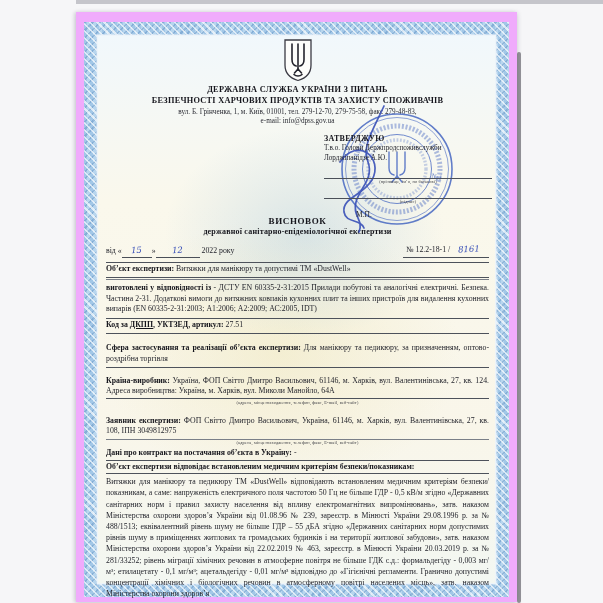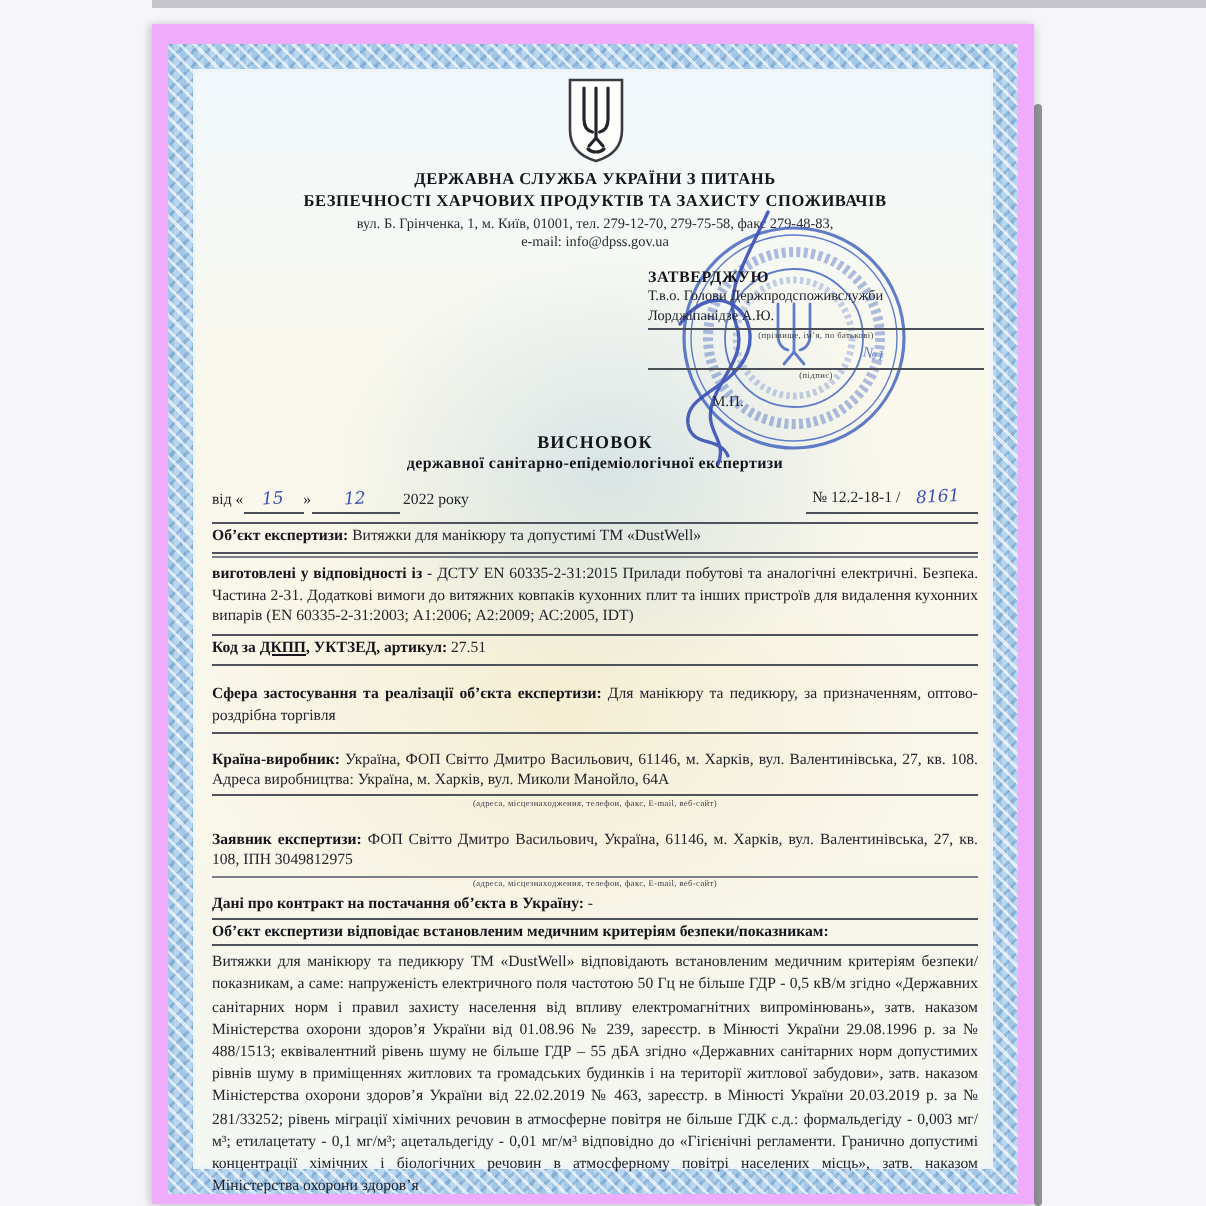--- a/index.html
+++ b/index.html
@@ -34,21 +34,21 @@
     position:absolute;left:30px;top:24px;right:28px;bottom:14px;
     font-size:7.8px;line-height:10.6px;color:#23242c;
   }
   .center{text-align:center;}
   .emblem{margin:2px auto 3px auto;width:30px;height:44px;display:block;}
   .hdr{font-weight:bold;font-size:8.3px;line-height:10.5px;letter-spacing:.25px;color:#15151c;}
   .addr{font-size:7.2px;line-height:9.2px;color:#2a2b33;}
   .approval-zone{position:relative;height:90px;}
   .approval{position:absolute;left:218px;top:8px;width:168px;font-size:7.2px;line-height:9.6px;}
   .ap-label{font-weight:bold;font-size:8px;letter-spacing:.3px;color:#15151c;}
-  .ap-name{border-bottom:.8px solid #4a4f58;padding-bottom:1px;}
+  .ap-name{border-bottom:.8px solid #4a4f58;padding-bottom:15px;}
   .cap{font-size:4.3px;line-height:6px;color:#3a3b42;text-align:center;letter-spacing:.2px;}
   .sign-line{height:13px;border-bottom:.8px solid #4a4f58;}
   .mp{margin:5px 0 0 32px;font-size:7.5px;}
   .stamp{position:absolute;left:232px;top:-16px;opacity:.82;}
   .signature{position:absolute;left:222px;top:-26px;opacity:.9;}
   .doc-title{font-weight:bold;font-size:9px;letter-spacing:.6px;color:#15151c;line-height:11px;}
   .doc-sub{font-weight:bold;font-size:8px;letter-spacing:.2px;color:#15151c;line-height:10px;}
   .date-row{display:flex;justify-content:space-between;margin-top:7px;align-items:flex-end;}
   .blank{display:inline-block;border-bottom:.8px solid #4a4f58;text-align:center;}
   .hw{font-style:italic;color:#3950b8;font-family:"DejaVu Serif",serif;font-size:8.6px;display:inline-block;transform:rotate(-3deg);}
@@ -157,21 +157,21 @@
       <b><span>Код за </span><span class="u-label">ДКПП</span><span>, УКТЗЕД, артикул:</span></b><span> 27.51</span>
     </div>
     <div class="hr"></div>
 
     <div class="para" style="margin-top:9px">
       <b>Сфера застосування та реалізації об’єкта експертизи:</b><span> Для манікюру та педикюру, за призначенням, оптово-роздрібна торгівля</span>
     </div>
     <div class="hr" style="margin-top:2px"></div>
 
     <div class="para" style="margin-top:8px">
-      <b>Країна-виробник:</b><span> Україна, ФОП Світто Дмитро Васильович, 61146, м. Харків, вул. Валентинівська, 27, кв. 108. Адреса виробництва: Україна, м. Харків, вул. Миколи Манойло, 64А</span>
+      <b>Країна-виробник:</b><span> Україна, ФОП Світто Дмитро Васильович, 61146, м. Харків, вул. Валентинівська, 27, кв. 124. Адреса виробництва: Україна, м. Харків, вул. Миколи Манойло, 64А</span>
     </div>
     <div class="hr" style="margin-top:1.5px"></div>
     <div class="cap sec-caption">(адреса, місцезнаходження, телефон, факс, E-mail, веб-сайт)</div>
 
     <div class="para" style="margin-top:10px">
       <b>Заявник експертизи:</b><span> ФОП Світто Дмитро Васильович, Україна, 61146, м. Харків, вул. Валентинівська, 27, кв. 108, ІПН 3049812975</span>
     </div>
     <div class="hr thin" style="margin-top:1.5px"></div>
     <div class="cap sec-caption">(адреса, місцезнаходження, телефон, факс, E-mail, веб-сайт)</div>
 

